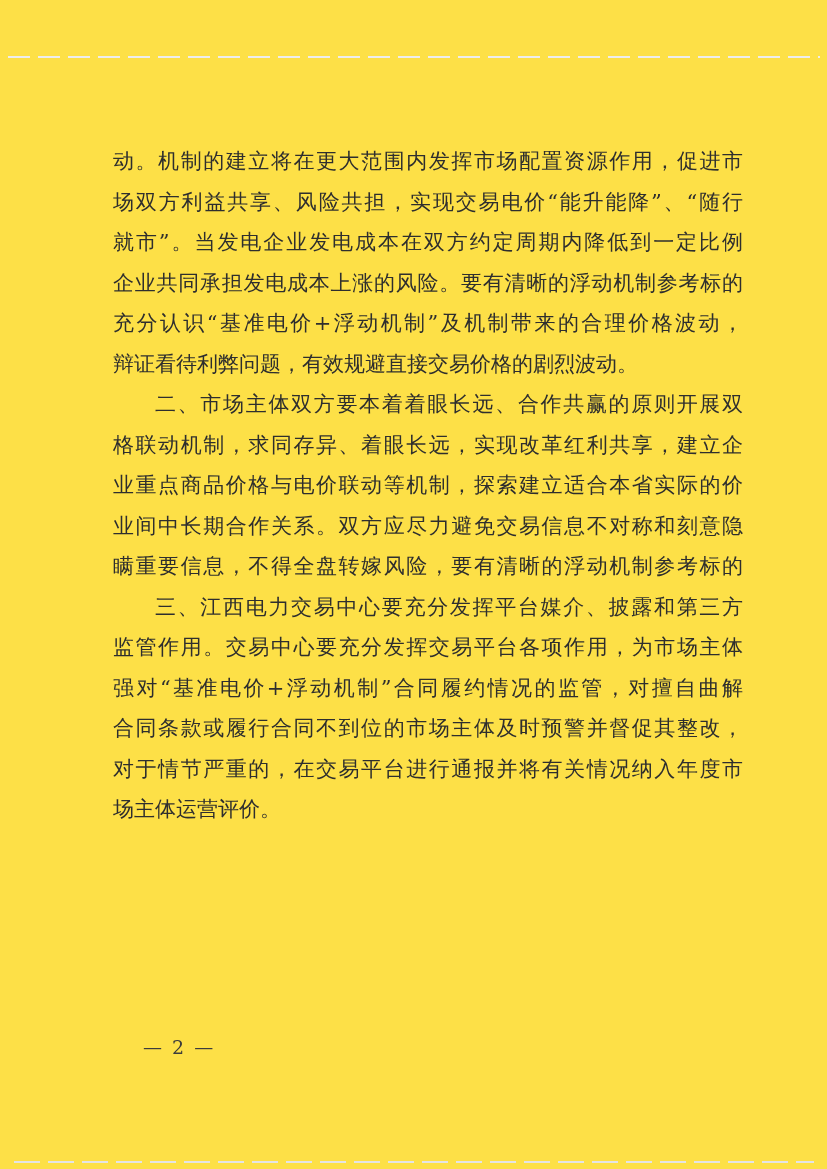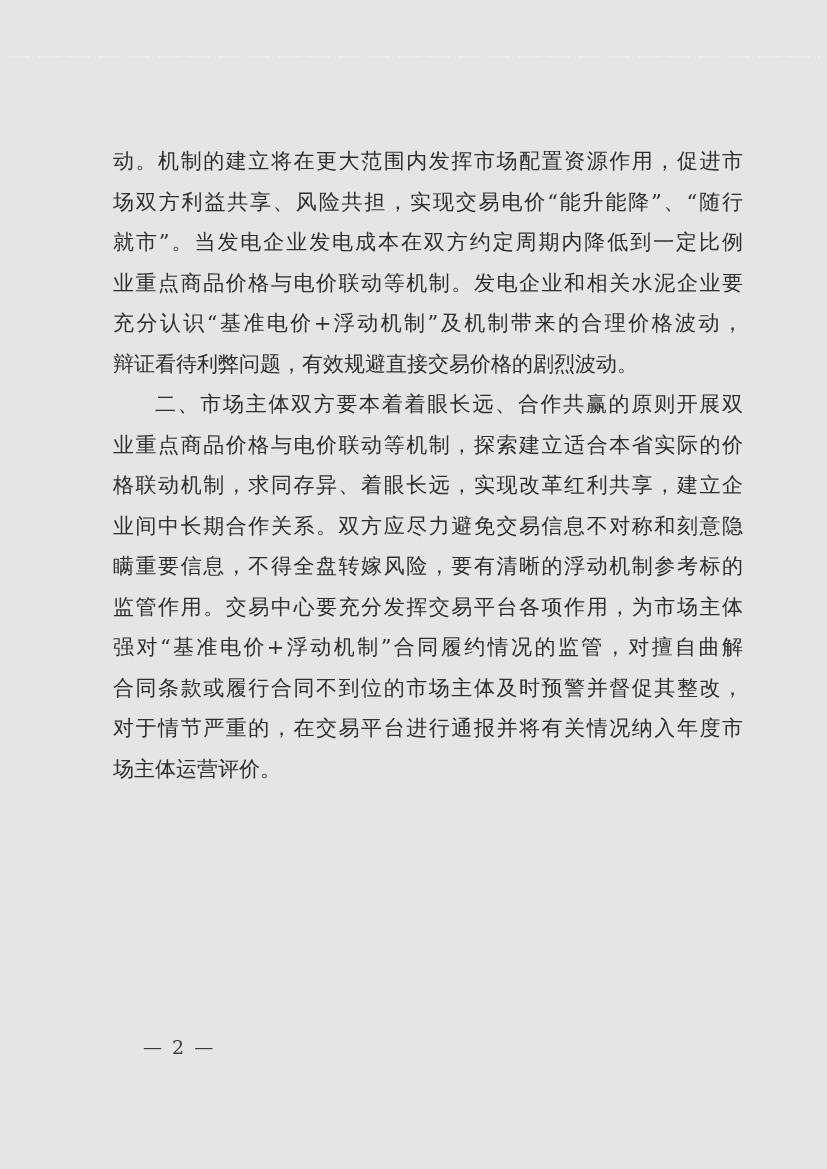--- a/index.html
+++ b/index.html
@@ -1,21 +1,21 @@
 <!DOCTYPE html>
 <html><head>
 <meta charset="utf-8">
 <style>
   * { margin: 0; padding: 0; box-sizing: border-box; }
   html, body { background: #ffffff; }
   .page {
     position: relative;
     width: 827px;
     height: 1169px;
-    background: #e5e5e5;
+    background: #fde047;
     overflow: hidden;
     font-family: "DejaVu Serif", "Liberation Serif", serif;
   }
   .scan-line {
     position: absolute;
     height: 2px;
     pointer-events: none;
   }
   .scan-line.top {
     left: 8px;
@@ -66,34 +66,35 @@
 <div class="page">
 
   <div class="scan-line top"></div>
 
   <div class="text-block">
 
     <div class="para">
       <div class="line">动。机制的建立将在更大范围内发挥市场配置资源作用，促进市</div>
       <div class="line">场双方利益共享、风险共担，实现交易电价“能升能降”、“随行</div>
       <div class="line">就市”。当发电企业发电成本在双方约定周期内降低到一定比例</div>
-      <div class="line">业重点商品价格与电价联动等机制。发电企业和相关水泥企业要</div>
+      <div class="line">企业共同承担发电成本上涨的风险。要有清晰的浮动机制参考标的</div>
       <div class="line">充分认识“基准电价+浮动机制”及机制带来的合理价格波动，</div>
       <div class="line para-last">辩证看待利弊问题，有效规避直接交易价格的剧烈波动。</div>
     </div>
 
     <div class="para">
       <div class="line indent">二、市场主体双方要本着着眼长远、合作共赢的原则开展双</div>
+      <div class="line">格联动机制，求同存异、着眼长远，实现改革红利共享，建立企</div>
       <div class="line">业重点商品价格与电价联动等机制，探索建立适合本省实际的价</div>
-      <div class="line">格联动机制，求同存异、着眼长远，实现改革红利共享，建立企</div>
       <div class="line">业间中长期合作关系。双方应尽力避免交易信息不对称和刻意隐</div>
       <div class="line">瞒重要信息，不得全盘转嫁风险，要有清晰的浮动机制参考标的</div>
     </div>
 
     <div class="para">
+      <div class="line indent">三、江西电力交易中心要充分发挥平台媒介、披露和第三方</div>
       <div class="line">监管作用。交易中心要充分发挥交易平台各项作用，为市场主体</div>
       <div class="line">强对“基准电价+浮动机制”合同履约情况的监管，对擅自曲解</div>
       <div class="line">合同条款或履行合同不到位的市场主体及时预警并督促其整改，</div>
       <div class="line">对于情节严重的，在交易平台进行通报并将有关情况纳入年度市</div>
       <div class="line para-last">场主体运营评价。</div>
     </div>
 
   </div>
 
   <div class="page-number">— 2 —</div>

